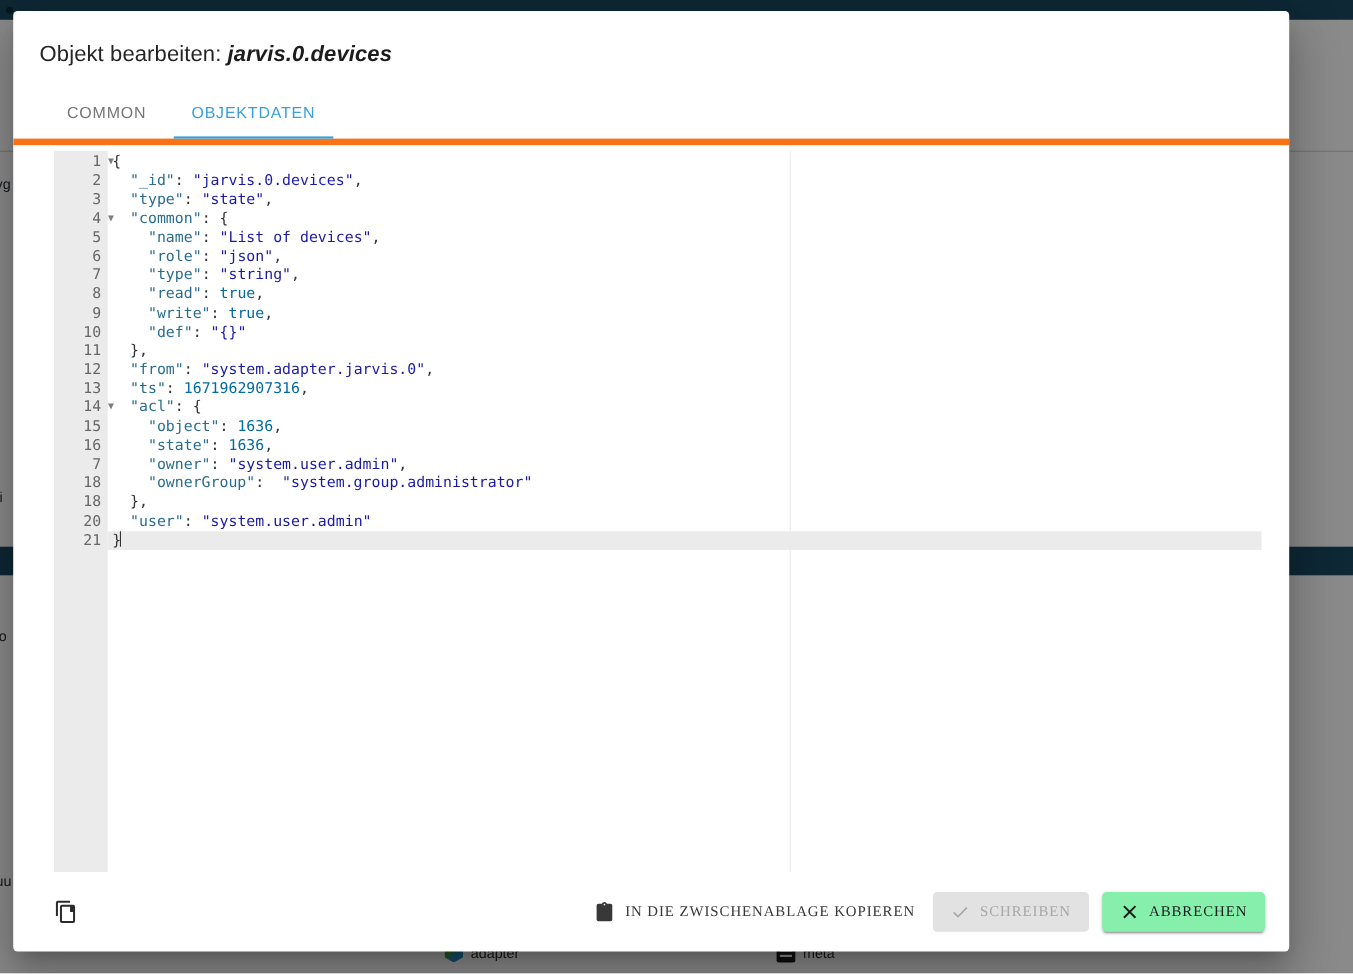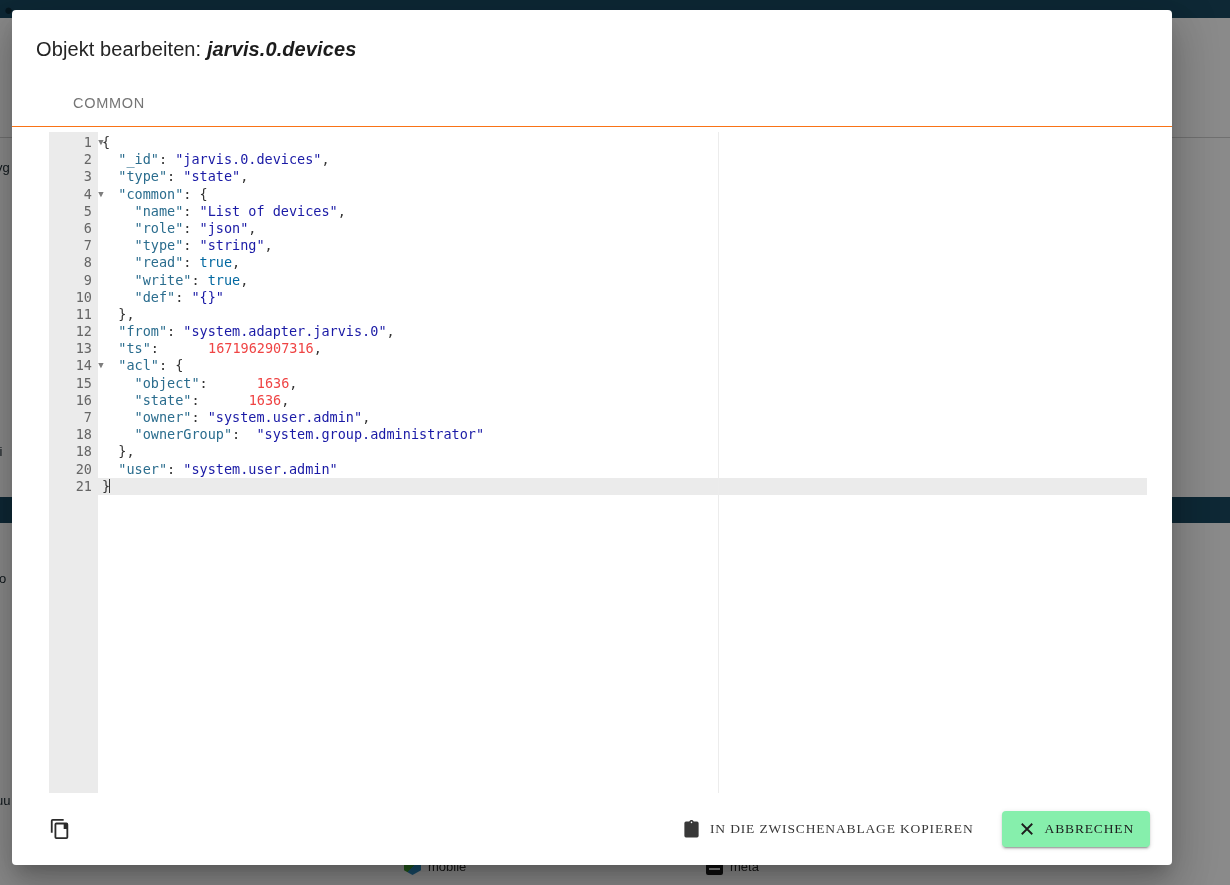--- a/index.html
+++ b/index.html
@@ -125,23 +125,23 @@
     font-weight: bold;
     color: #1c1c1c;
   }
 
   .tabs-row {
     flex: 0 0 auto;
     height: 46px;
     margin-top: 17px;
     display: flex;
     align-items: stretch;
-    padding-left: 36px;
-    position: relative;
-    border-bottom: 1px solid #f97316;
+    padding-left: 24px;
+    position: relative;
+    border-bottom: 6px solid #f97316;
   }
   .tab {
     display: flex;
     align-items: center;
     justify-content: center;
     padding: 0 16px;
     min-width: 90px;
     font-size: 14.5px;
     letter-spacing: 0.75px;
     color: #757575;
@@ -238,21 +238,21 @@
     display: inline-block;
     width: 1px;
     height: 14px;
     background: #333;
     vertical-align: -2px;
     margin-left: -1px;
   }
   
   .t-key   { color: #2b6d8e; }
   .t-str   { color: #1a1aa6; }
-  .t-num   { color: #ef4444; margin-left: 41px; }
+  .t-num   { color: #0369a1; }
   .t-bool  { color: #0369a1; }
   .t-punct { color: #333333; }
   .t-brace { color: #333333; }
 
   
   .action-bar {
     flex: 0 0 auto;
     height: 72px;
     display: flex;
     align-items: center;
@@ -317,39 +317,42 @@
   <div class="bg-divider" style="top:137px;"></div>
 
   <div class="bg-text" style="left:-4px; top:160px;">vg</div>
   <div class="bg-text" style="left:-4px; top:444px;">fi</div>
   <div class="bg-selrow" style="left:0; top:497px; width:1230px;"></div>
   <div class="bg-text" style="left:-4px; top:571px; color:#1d2b33;">io</div>
   <div class="bg-text" style="left:-4px; top:793px;">uu</div>
 
   <div class="bg-leaf-row" style="left:404px; top:858px;">
     <span class="bg-leaf-icon icon-mobile"></span>
-    <span>mobile</span>
+    <span>adapter</span>
   </div>
   <div class="bg-leaf-row" style="left:706px; top:858px;">
     <span class="bg-leaf-icon icon-meta"></span>
     <span>meta</span>
   </div>
 </div>
 
 <div id="modal-scrim"></div>
 
 <div id="edit-object-dialog">
 
   <div class="dialog-title">
     <span>Objekt bearbeiten: </span><span class="obj-id">jarvis.0.devices</span>
   </div>
 
   <div class="tabs-row">
     <div class="tab">
       <span>COMMON</span>
+    </div>
+    <div class="tab active">
+      <span>OBJEKTDATEN</span>
     </div>
   </div>
 
   <div class="editor-wrap">
     <div class="editor-inner">
       <div class="gutter" id="gutter">
           <div class="gutter-line">1<span class="fold-arrow">▼</span></div>
           <div class="gutter-line">2</div>
           <div class="gutter-line">3</div>
           <div class="gutter-line">4<span class="fold-arrow">▼</span></div>
@@ -413,20 +416,28 @@
 
     <button class="mat-btn btn-flat">
       <span class="btn-ico">
         <svg width="19" height="19" viewBox="0 0 24 24" fill="currentColor">
           <path d="M19 2h-4.18C14.4.84 13.3 0 12 0S9.6.84 9.18 2H5a2 2 0 0 0-2 2v16a2 2 0 0 0 2 2h14a2 2 0 0 0 2-2V4a2 2 0 0 0-2-2zm-7 0a1 1 0 1 1 0 2 1 1 0 0 1 0-2z"></path>
         </svg>
       </span>
       <span>IN DIE ZWISCHENABLAGE KOPIEREN</span>
     </button>
 
+    <button class="mat-btn btn-disabled" disabled="">
+      <span class="btn-ico">
+        <svg width="18" height="18" viewBox="0 0 24 24" fill="none" stroke="currentColor" stroke-width="2">
+          <path d="M4 12.5l5.2 5.2L20 6.9"></path>
+        </svg>
+      </span>
+      <span>SCHREIBEN</span>
+    </button>
 
     <button class="mat-btn btn-raised">
       <span class="btn-ico">
         <svg width="18" height="18" viewBox="0 0 24 24" fill="none" stroke="currentColor" stroke-width="2.4">
           <path d="M5 5l14 14M19 5L5 19"></path>
         </svg>
       </span>
       <span>ABBRECHEN</span>
     </button>
   </div>

